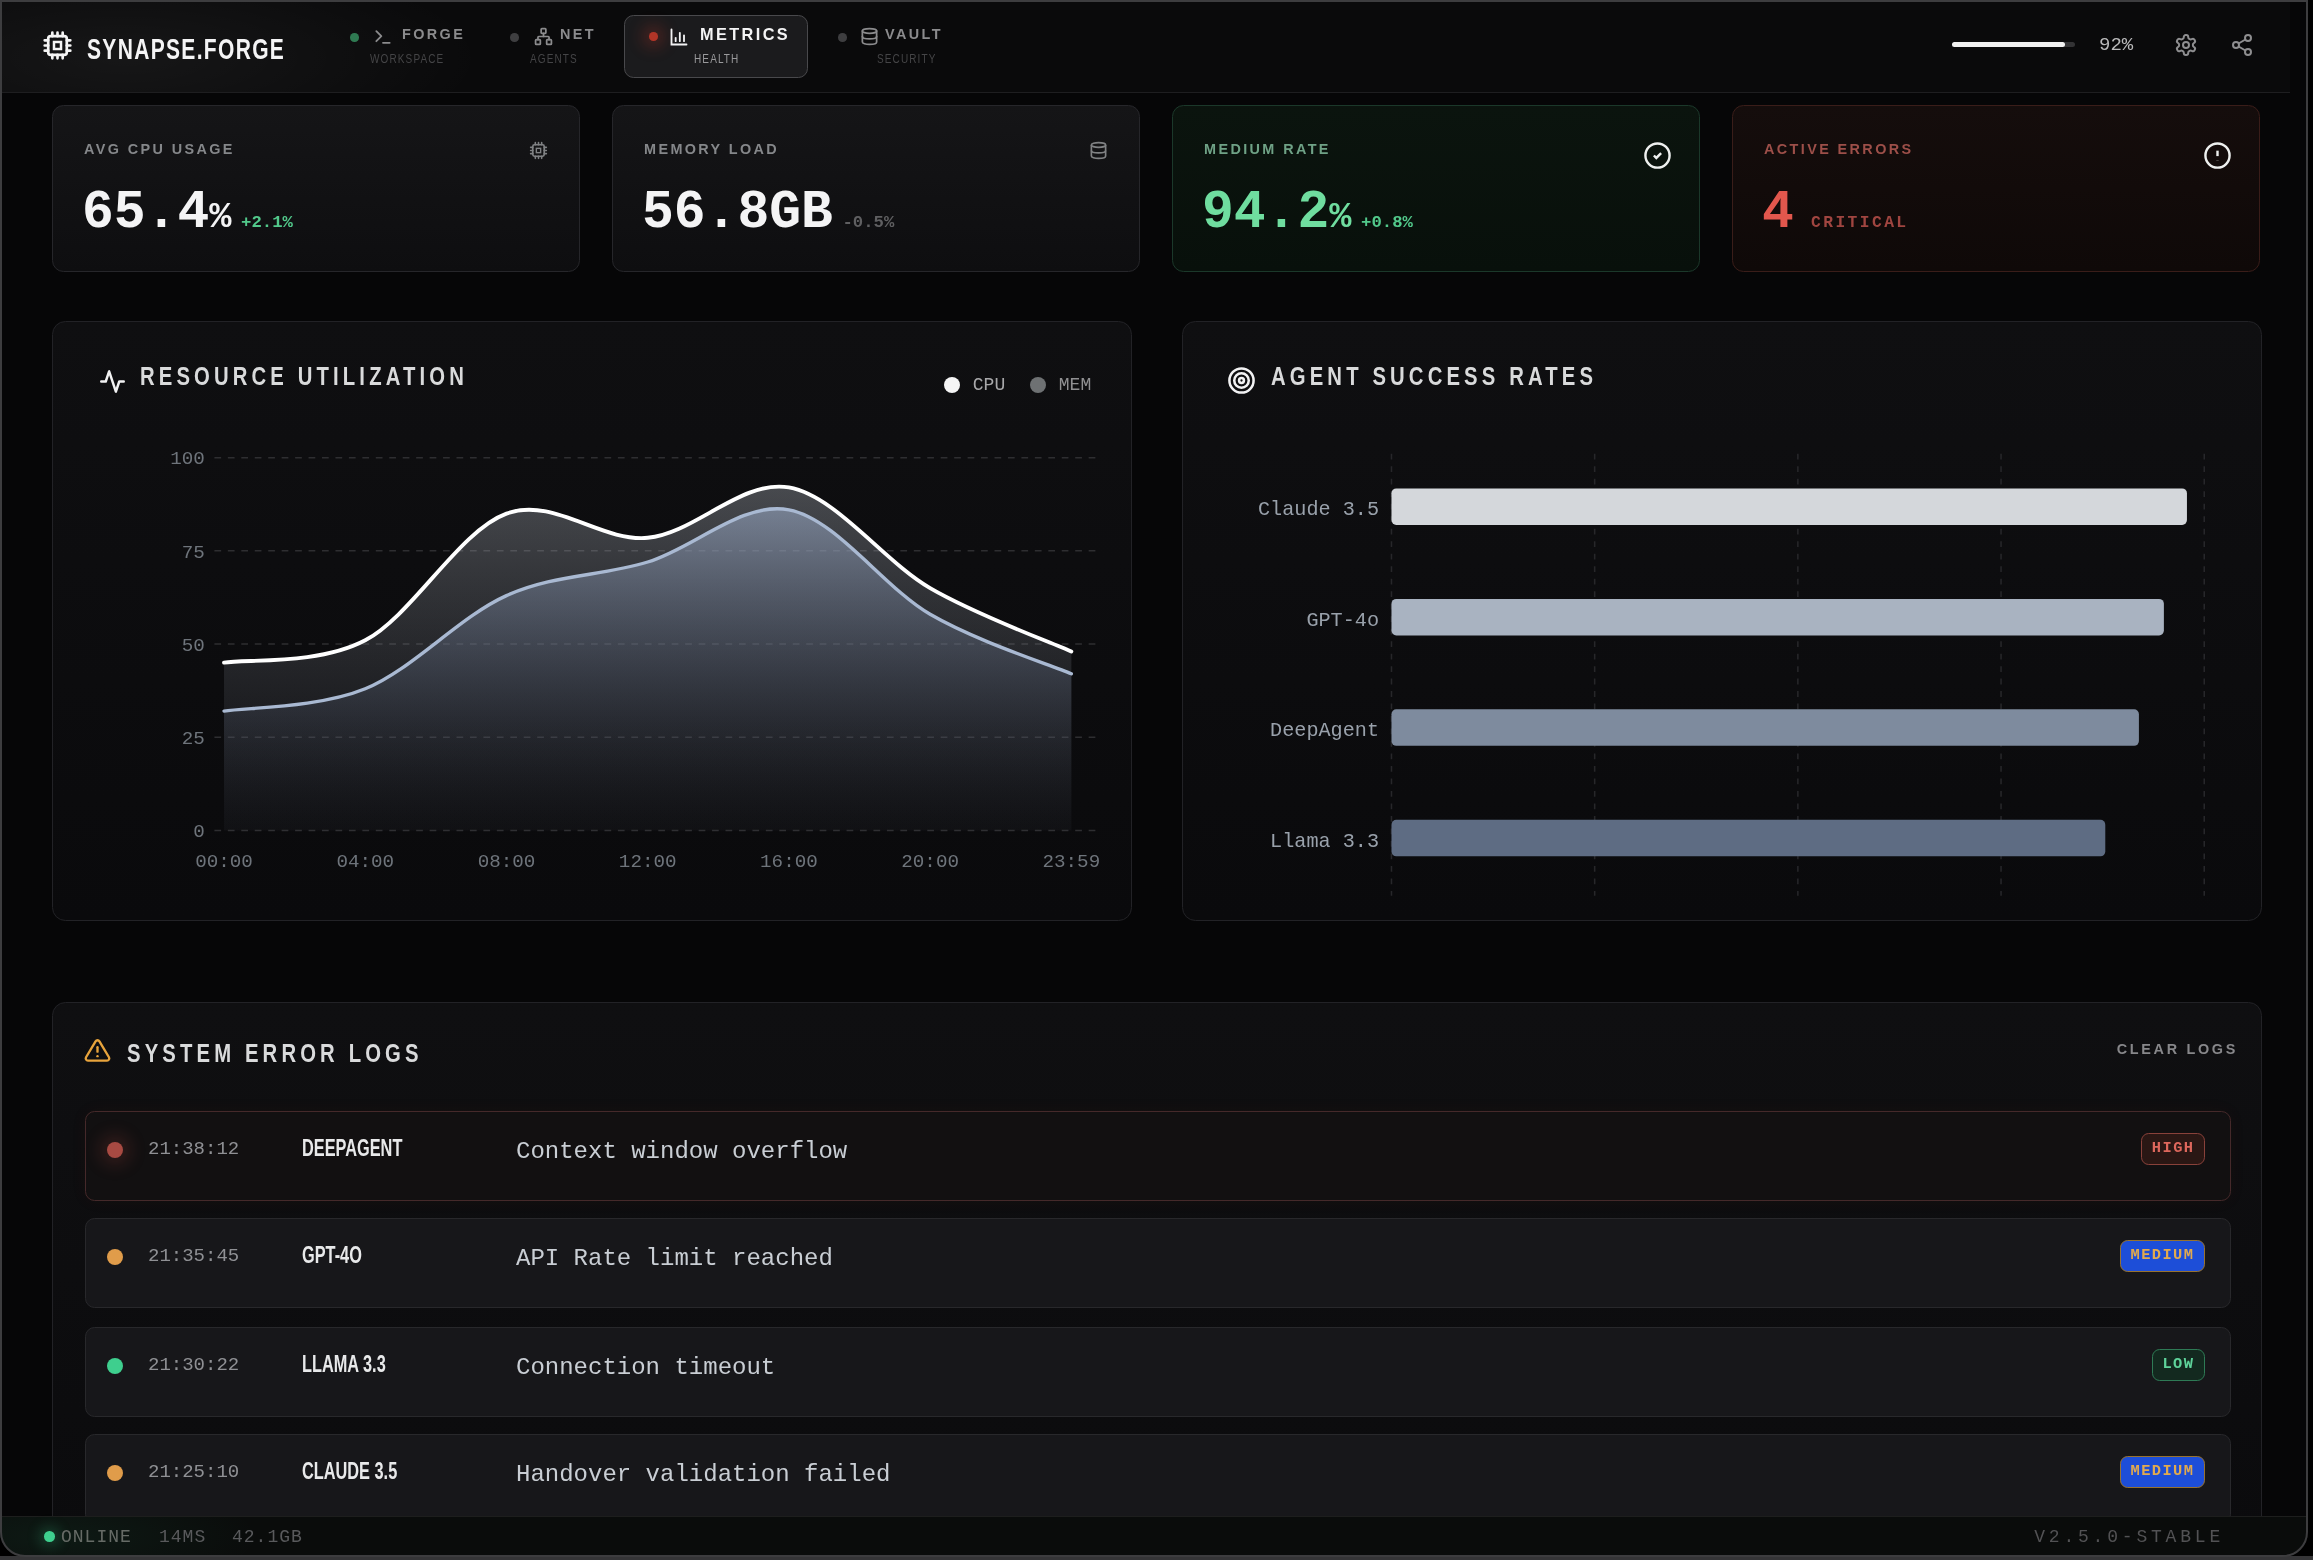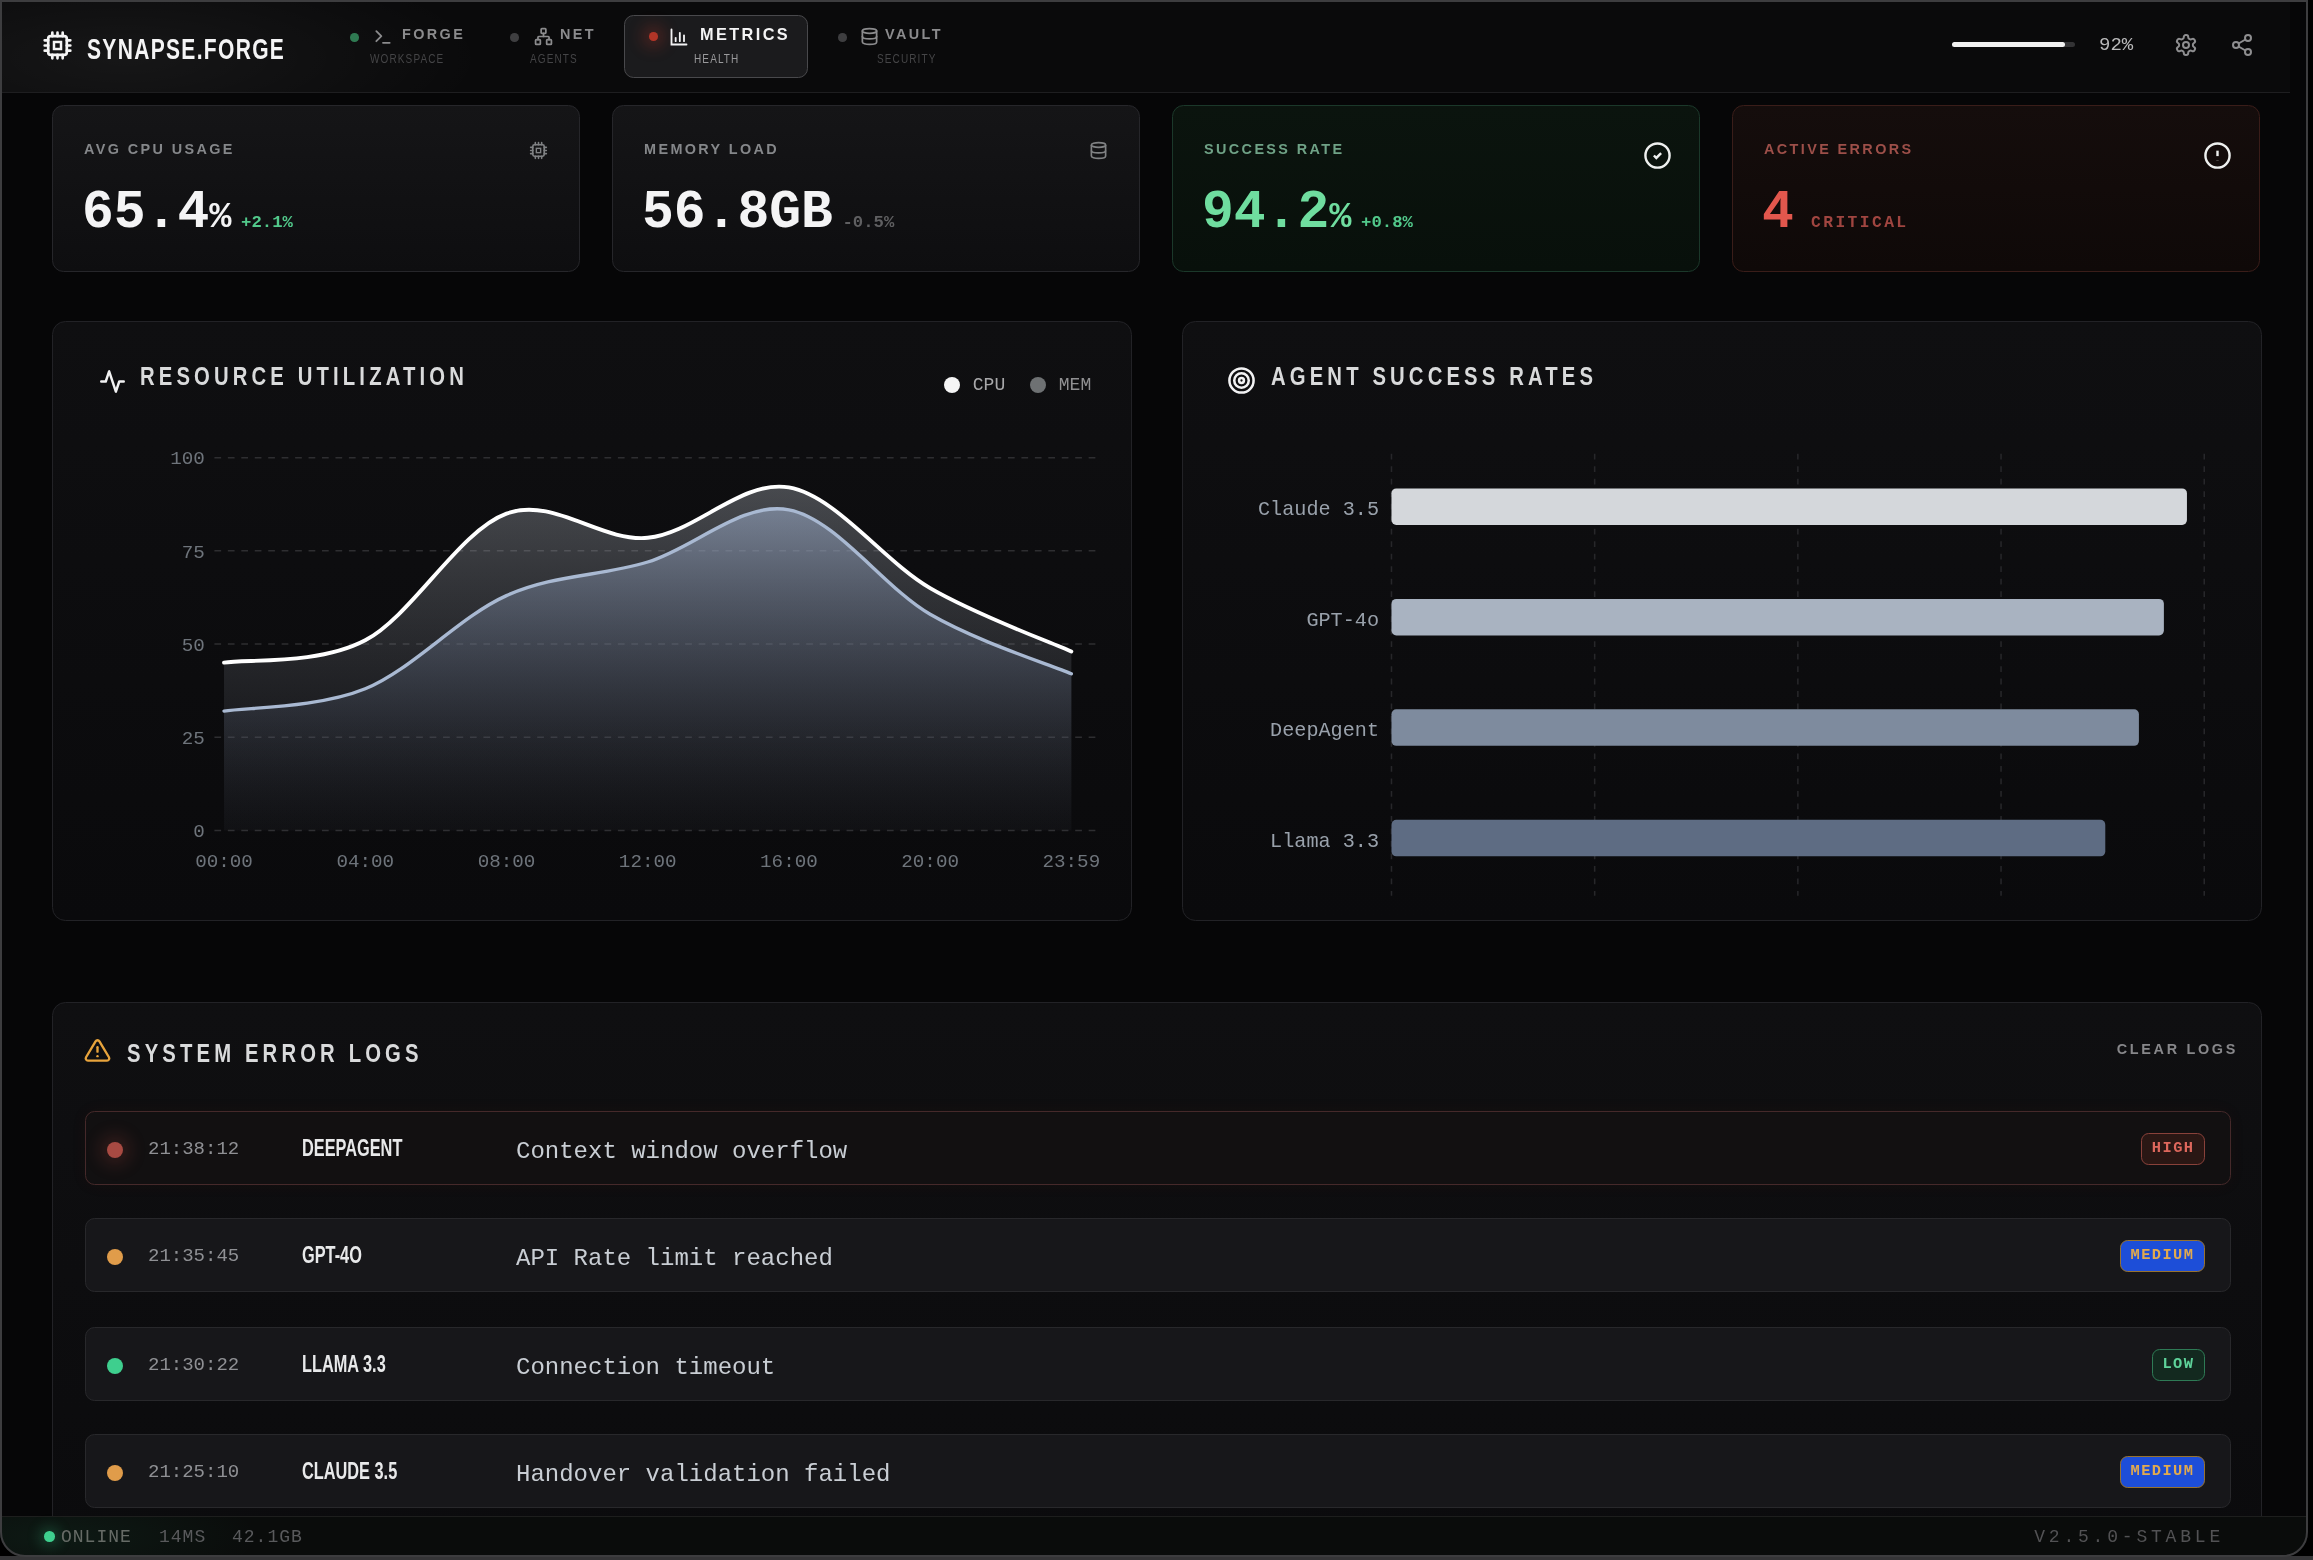--- a/index.html
+++ b/index.html
@@ -49,21 +49,21 @@
 
 .panel { position:absolute; top:321px; height:600px; border-radius:13.4px; border:1.9px solid #222226; background:linear-gradient(180deg,#0f0f11,#0a0a0c); z-index:4; }
 #p-chart { left:52px; width:1080px; }
 #p-bars { left:1182px; width:1080px; }
 .ptitle { position:absolute; top:39px; font-family:"Liberation Sans"; font-weight:bold; font-size:26px; letter-spacing:5.3px; color:#d9dadb; white-space:nowrap; transform:scaleX(0.78); transform-origin:0 0; }
 .legend { position:absolute; top:53px; display:flex; align-items:center; font-size:18px; }
 .ldot { width:16.3px; height:16.3px; border-radius:50%; margin-right:12.5px; }
 
 
 #logs { position:absolute; left:52px; top:1002px; width:2210px; height:544px; border-radius:13.4px; border:1.9px solid #222226; background:linear-gradient(180deg,#0f0f11,#0b0b0d); z-index:4; }
-.lrow { position:absolute; left:32px; width:2146px; height:74px; border-radius:9.6px; border:1.9px solid #28282b; background:#17171a; }
+.lrow { position:absolute; left:32px; width:2146px; height:90px; border-radius:9.6px; border:1.9px solid #28282b; background:#17171a; }
 .lrow.crit { background:#121011; border-color:#45292a; box-shadow:0 0 17.3px rgba(180,60,48,0.05); }
 .ldot2 { position:absolute; left:21px; top:30px; width:16.3px; height:16.3px; border-radius:50%; }
 .ltime { position:absolute; left:62px; top:26px; font-size:19px; color:#8f9094; }
 .lagent { position:absolute; left:216px; top:22px; font-family:"Liberation Sans"; font-weight:bold; font-size:24px; color:#e8e9ea; white-space:nowrap; transform:scaleX(0.68); transform-origin:0 0; }
 .lmsg { position:absolute; left:430px; top:26px; font-size:24px; color:#c9ced4; }
 .badge { position:absolute; right:25px; top:21px; height:32px; line-height:28px; padding:0 9.6px; border-radius:7.7px; border:1.9px solid; font-size:15.4px; font-weight:bold; letter-spacing:1.4px; }
 .badge.high { color:#dd675c; border-color:#89413a; background:#2a1714; }
 .badge.med { color:#e2aa4e; border-color:#97722f; background:#1d4ed8; }
 .badge.low { color:#5ed39a; border-color:#2e7a55; background:#13291f; }
 
@@ -159,21 +159,21 @@
           <ellipse cx="12" cy="5" rx="9" ry="3"></ellipse>
           <path d="M21 5v14c0 1.7-4 3-9 3s-9-1.3-9-3V5"></path>
           <path d="M3 12c0 1.7 4 3 9 3s9-1.3 9-3"></path>
         </svg>
     <div class="cvrow">
           <span class="cv2">56.8GB</span>
           <span class="cd dn">-0.5%</span>
         </div>
   </div>
   <div class="card green">
-    <div class="ct">SUCCESS RATE</div>
+    <div class="ct">MEDIUM RATE</div>
     <svg class="ci" style="right:27px" width="29" height="29" viewBox="0 0 24 24" fill="none" stroke="#eef0ef" stroke-width="2">
           <circle cx="12" cy="12" r="10"></circle>
           <path d="m9 12 2 2 4-4"></path>
         </svg>
     <div class="cvrow">
           <span class="cv2">94.2<span class="pct">%</span></span>
           <span class="cd up">+0.8%</span>
         </div>
   </div>
   <div class="card red">

